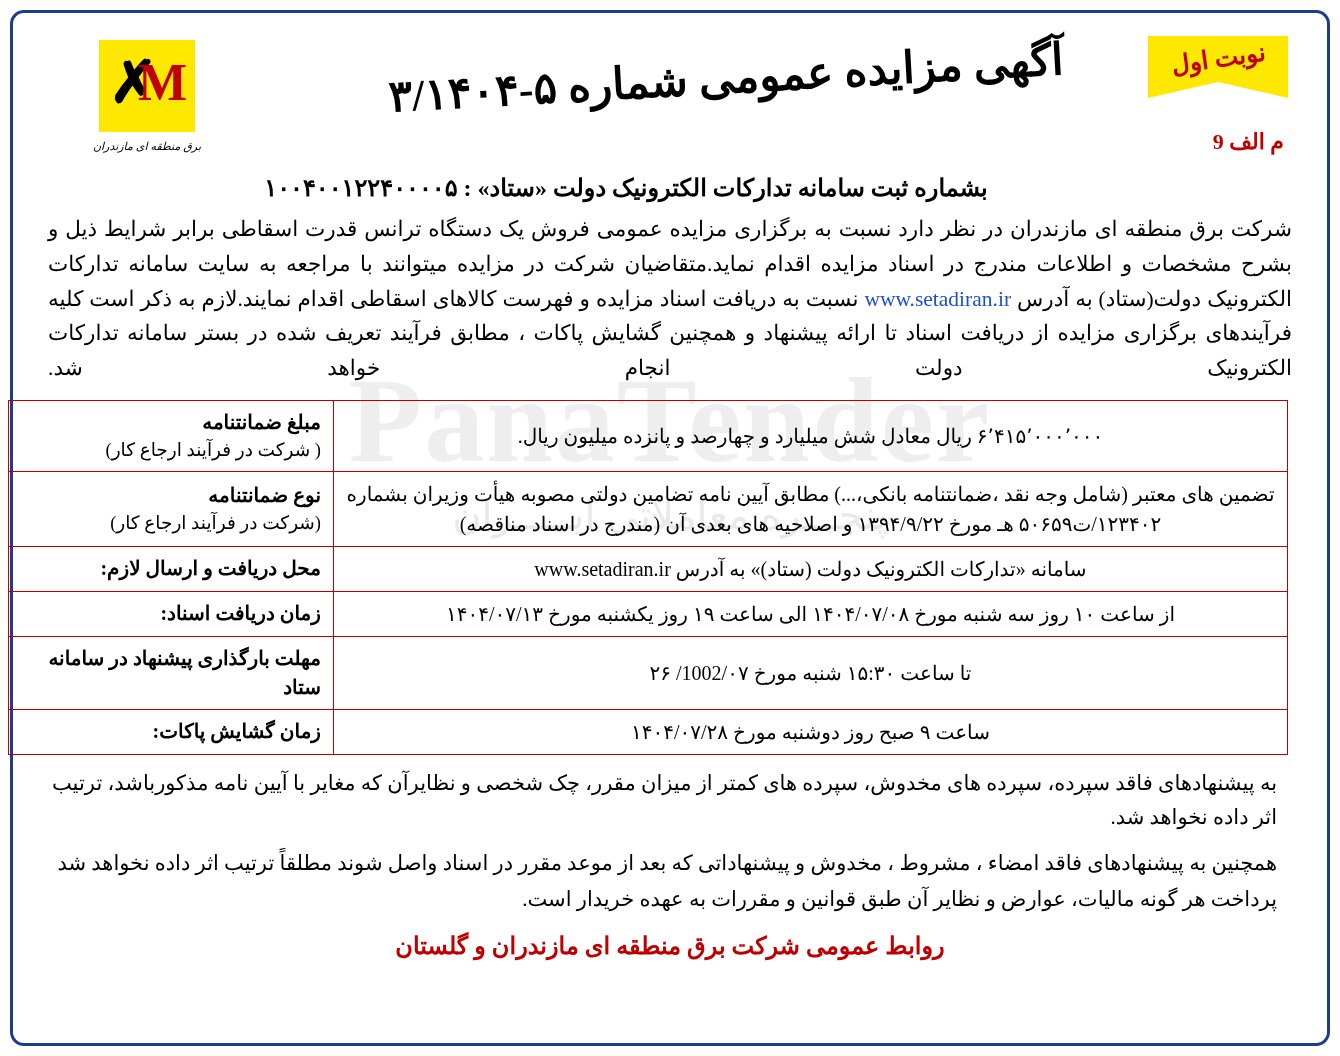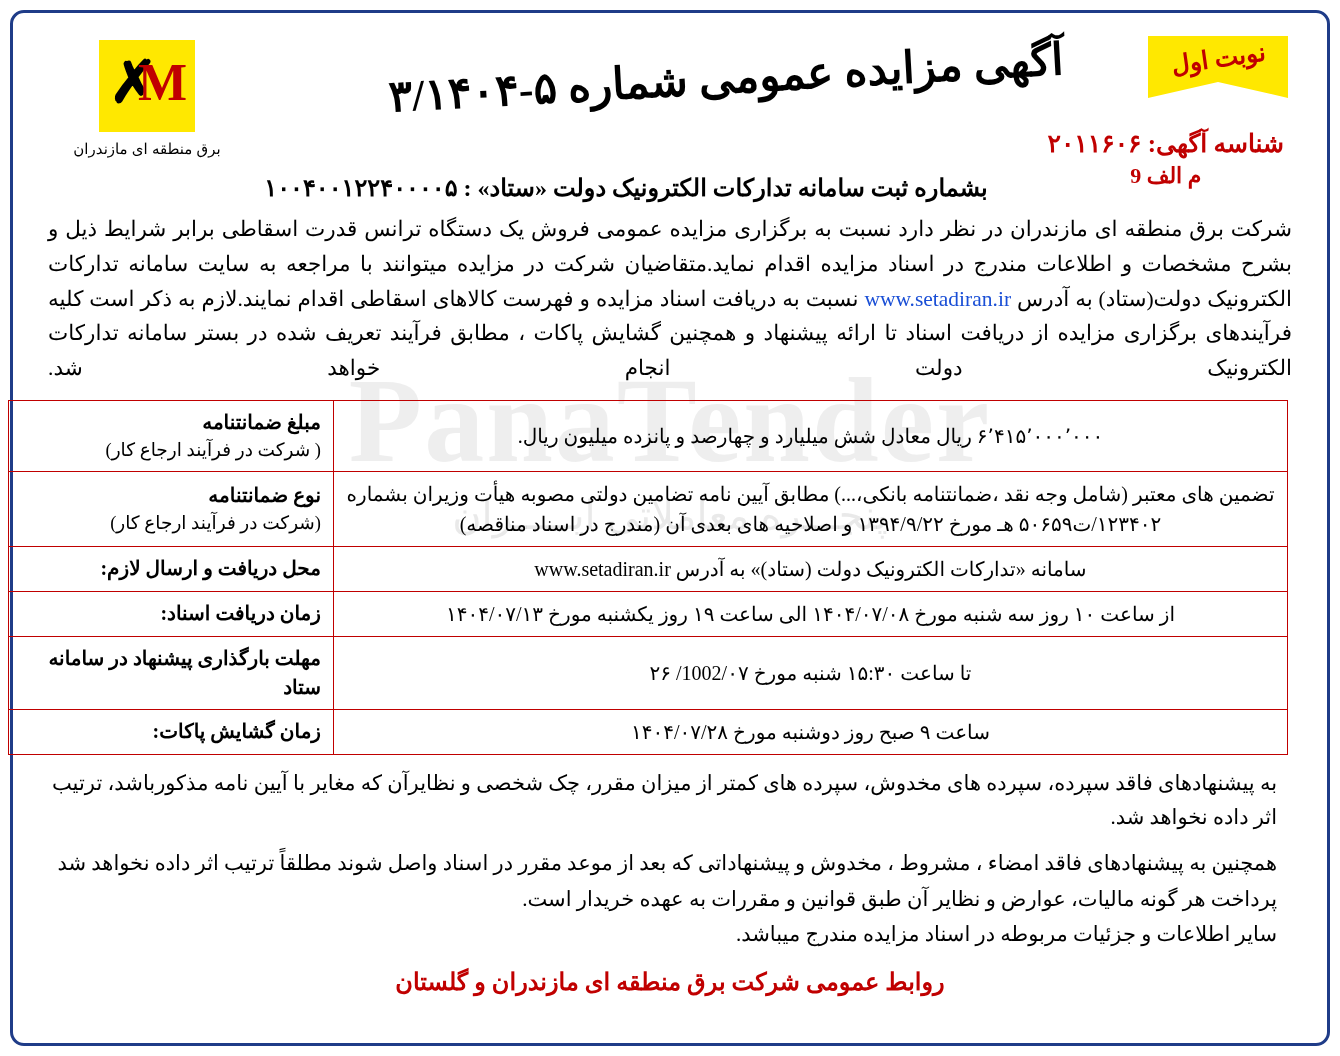--- a/index.html
+++ b/index.html
@@ -135,23 +135,24 @@
     right: 8px;
     top: 14px;
     font-size: 52px;
     line-height: 58px;
     color: #c00000;
     font-weight: bold;
     font-family: "Liberation Serif", serif;
   }
   .logo-caption {
     margin-top: 8px;
-    font-size: 15px;
+    font-size: 11px;
     color: #000;
     font-family: "Liberation Sans", sans-serif;
+    font-style: italic;
   }
   .shenase {
     position: absolute;
     right: 22px;
     top: 105px;
     text-align: center;
     color: #c00000;
     font-size: 25px;
     font-weight: bold;
     line-height: 1.35;
@@ -284,21 +285,20 @@
 
       <div class="logo-box">
         <div class="logo-square">
           <span class="logo-x">✗</span>
           <span class="logo-m">M</span>
         </div>
         <div class="logo-caption">برق منطقه ای مازندران</div>
       </div>
 
       <div class="shenase">
-        <div>شناسه آگهی: ۲۰۱۱۶۰۶</div>
         <div class="sub">م الف 9</div>
       </div>
 
       <div class="setad-line">بشماره ثبت سامانه تدارکات الکترونیک دولت «ستاد» : ۱۰۰۴۰۰۱۲۲۴۰۰۰۰۵</div>
     </div>
 
     <div class="intro">
       <span>شرکت برق منطقه ای مازندران در نظر دارد نسبت به برگزاری مزایده عمومی فروش یک دستگاه ترانس قدرت اسقاطی برابر شرایط ذیل و بشرح مشخصات و اطلاعات مندرج در اسناد مزایده اقدام نماید.متقاضیان شرکت در مزایده میتوانند با مراجعه به سایت سامانه تدارکات الکترونیک دولت(ستاد) به آدرس </span><span class="url">www.setadiran.ir</span><span> نسبت به دریافت اسناد مزایده و فهرست کالاهای اسقاطی اقدام نمایند.لازم به ذکر است کلیه فرآیندهای برگزاری مزایده از دریافت اسناد تا ارائه پیشنهاد و همچنین گشایش پاکات ، مطابق فرآیند تعریف شده در بستر سامانه تدارکات الکترونیک دولت انجام خواهد شد.</span>
     </div>
 
@@ -337,19 +337,18 @@
           <td class="value">ساعت ۹ صبح روز دوشنبه مورخ ۱۴۰۴/۰۷/۲۸</td>
           <td class="label">زمان گشایش پاکات:</td>
         </tr>
       </tbody>
     </table>
 
     <div class="notes">
       <p>به پیشنهادهای فاقد سپرده، سپرده های مخدوش، سپرده های کمتر از میزان مقرر، چک شخصی و نظایرآن که مغایر با آیین نامه مذکورباشد، ترتیب اثر داده نخواهد شد.</p>
       <p class="tight">همچنین به پیشنهادهای فاقد امضاء ، مشروط ، مخدوش و پیشنهاداتی که بعد از موعد مقرر در اسناد واصل شوند مطلقاً ترتیب اثر داده نخواهد شد</p>
       <p class="tight">پرداخت هر گونه مالیات، عوارض و نظایر آن طبق قوانین و مقررات به عهده خریدار است.</p>
-      <p>سایر اطلاعات و جزئیات مربوطه در اسناد مزایده مندرج میباشد.</p>
     </div>
 
     <div class="footer">روابط عمومی شرکت برق منطقه ای مازندران و گلستان</div>
 
   </div>
 </div>
 
 </body></html>

